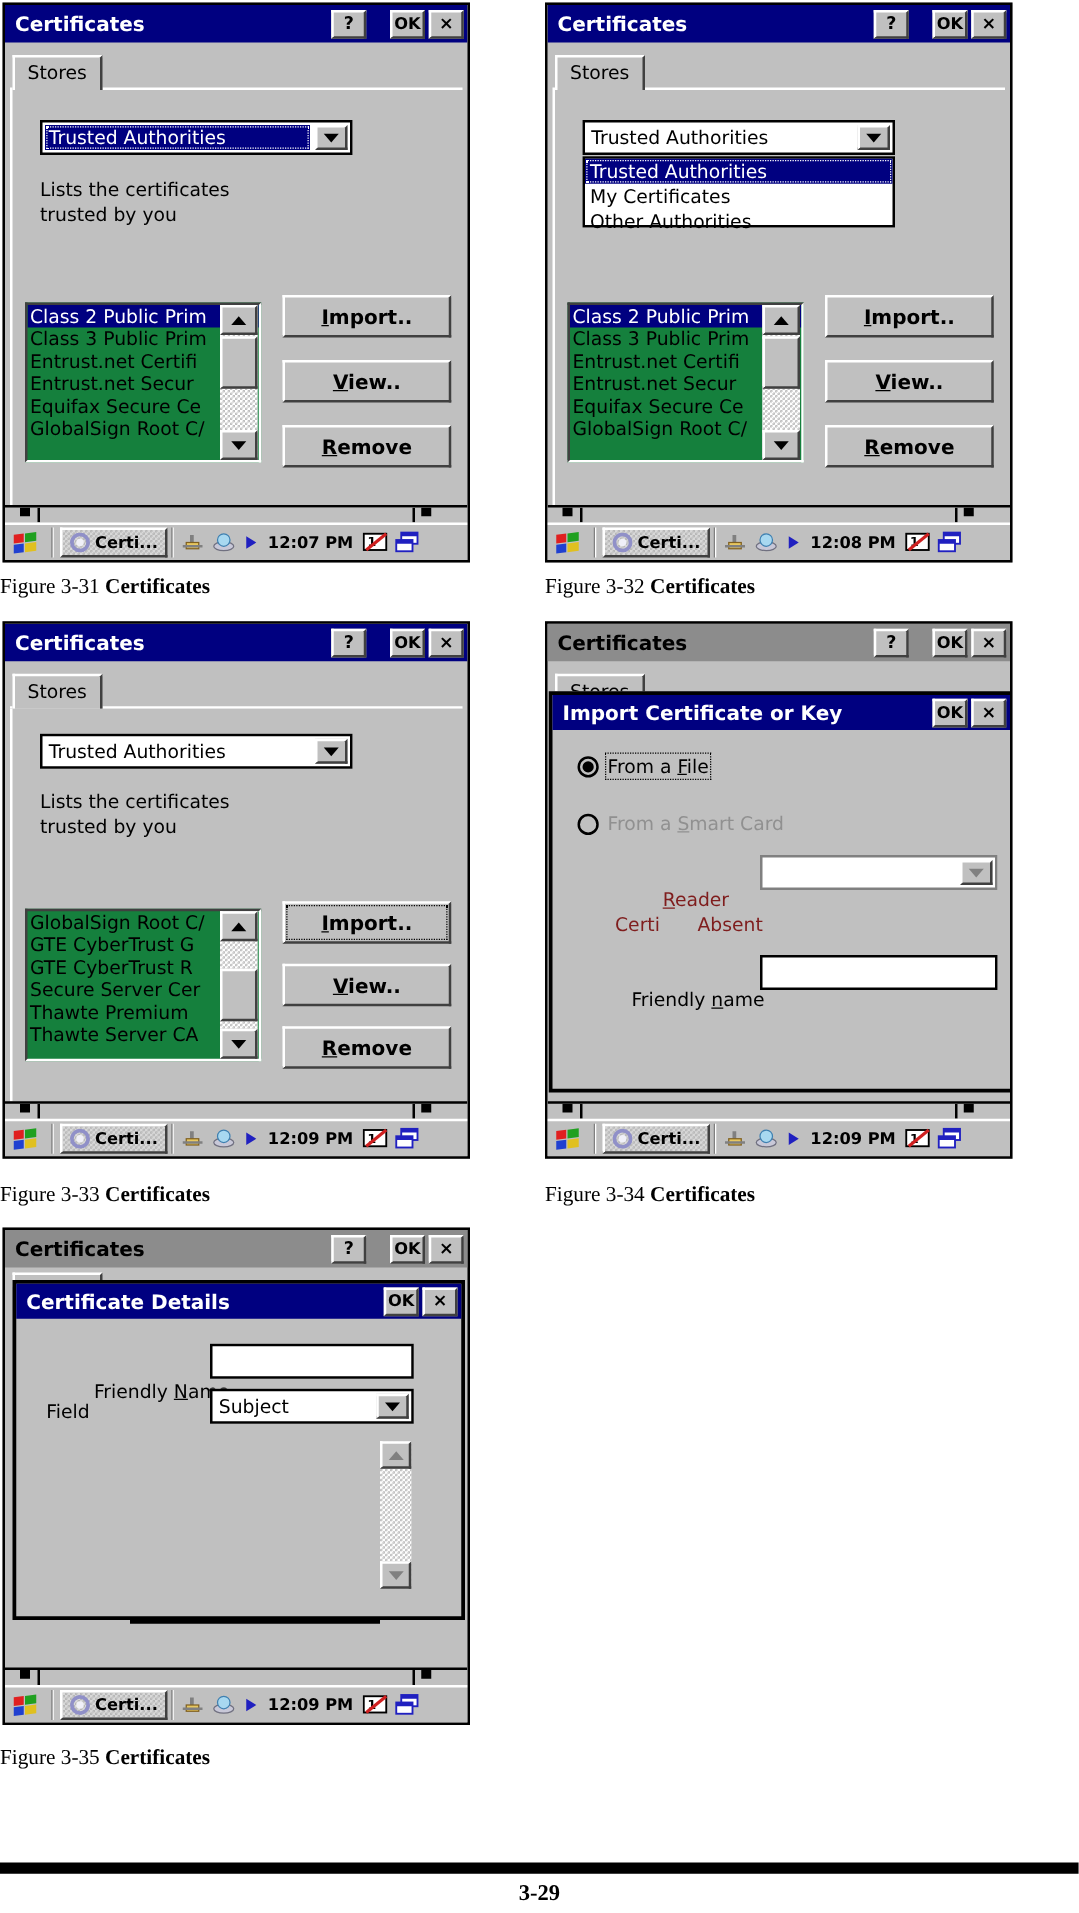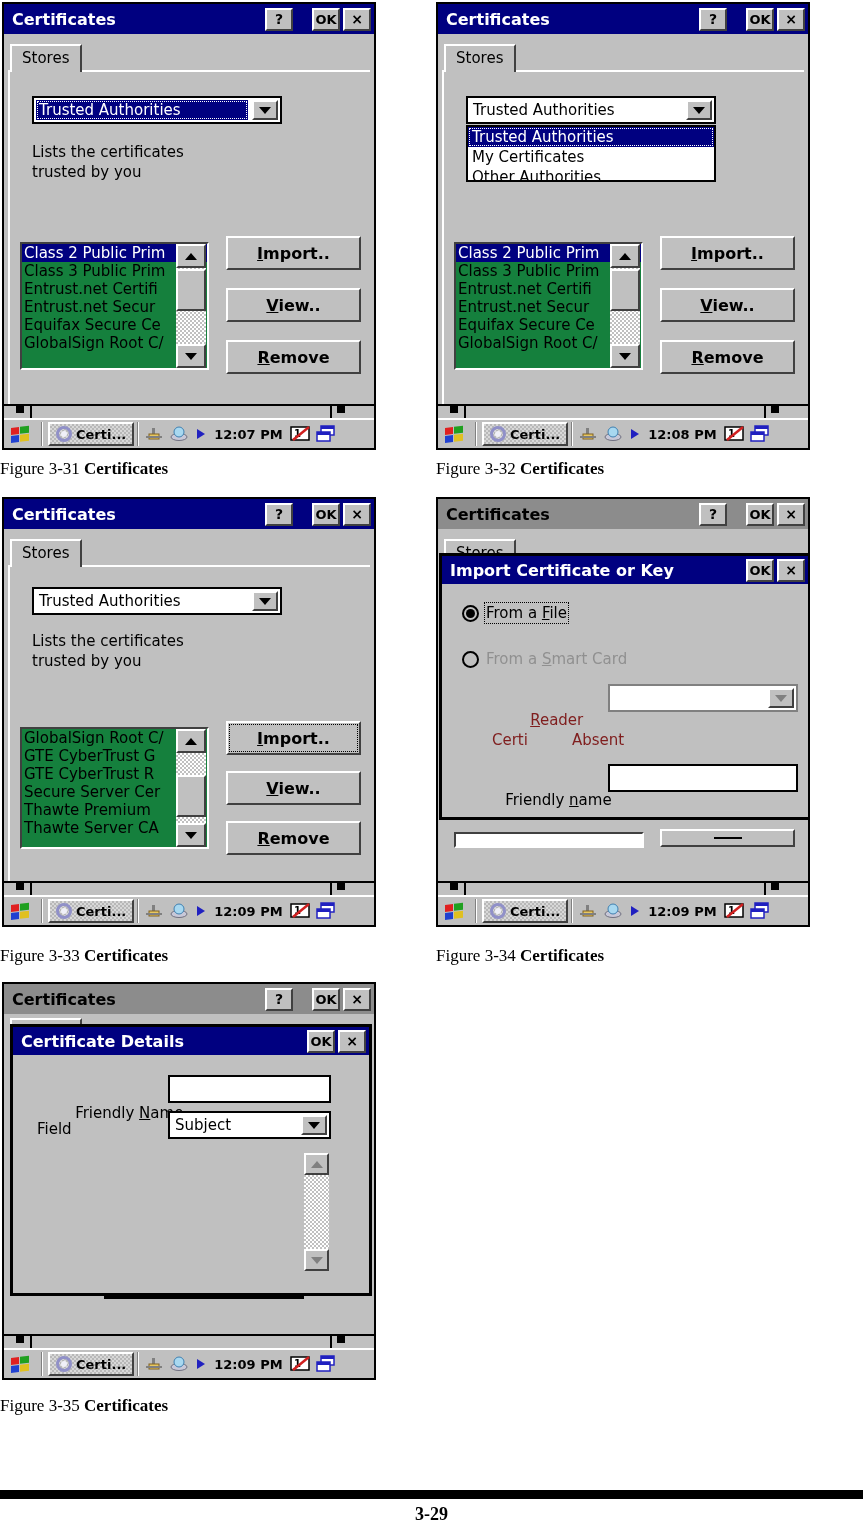--- a/index.html
+++ b/index.html
@@ -665,21 +665,21 @@
       <span>Stores</span>
     </div>
 
     <div style="position:absolute;left:4px;top:68px;right:4px;bottom:32px;background:#c0c0c0;box-sizing:border-box;"></div>
 
     <div class="sunken" style="position:absolute;left:16px;top:333px;width:190px;height:16px;"></div>
     <div class="raised" style="position:absolute;left:222px;top:330px;width:135px;height:18px;">
       <div style="width:28px;height:2px;background:#000;margin:6px auto 0;"></div>
     </div>
 
-    <div style="position:absolute;left:1px;top:54px;width:372px;height:267px;background:#c0c0c0;border:3px solid #000;box-sizing:border-box;">
+    <div style="position:absolute;left:1px;top:54px;width:372px;height:321px;background:#c0c0c0;border:3px solid #000;box-sizing:border-box;">
       <div class="titlebar" style="height:28px;">
         <div class="tb-text">Import Certificate or Key</div>
         <div class="tb-btns">
           <div class="tb-btn ok">OK</div>
           <div class="tb-btn">×</div>
         </div>
       </div>
 
       <div class="radio-row" style="left:20px;top:48px;">
         <span class="radio">
@@ -697,21 +697,21 @@
         <u>R</u>eader
       </div>
       <div class="combo" style="left:166px;top:128px;width:190px;height:28px;border-color:#808080;">
         <div class="cval"></div>
         <div class="carrow">
             <span class="tri-down" style="border-top-color:#808080;"></span>
           </div>
       </div>
 
       <div class="static-text dim" style="left:50px;top:174px;">Certi</div>
-      <div class="static-text dim" style="left:130px;top:174px;text-align:right;">Absent</div>
+      <div class="static-text dim" style="left:116px;top:174px;text-align:right;">Absent</div>
 
       <div class="static-text" style="left:25px;top:214px;">
         Friendly <u>n</u>ame
       </div>
       <div class="field" style="left:166px;top:208px;width:190px;height:28px;"></div>
     </div>
 
     <div class="cutstrip" style="bottom:30px;">
       <div class="cs-nub" style="left:12px;"></div>
       <div class="cs-tab" style="left:26px;width:302px;"></div>

